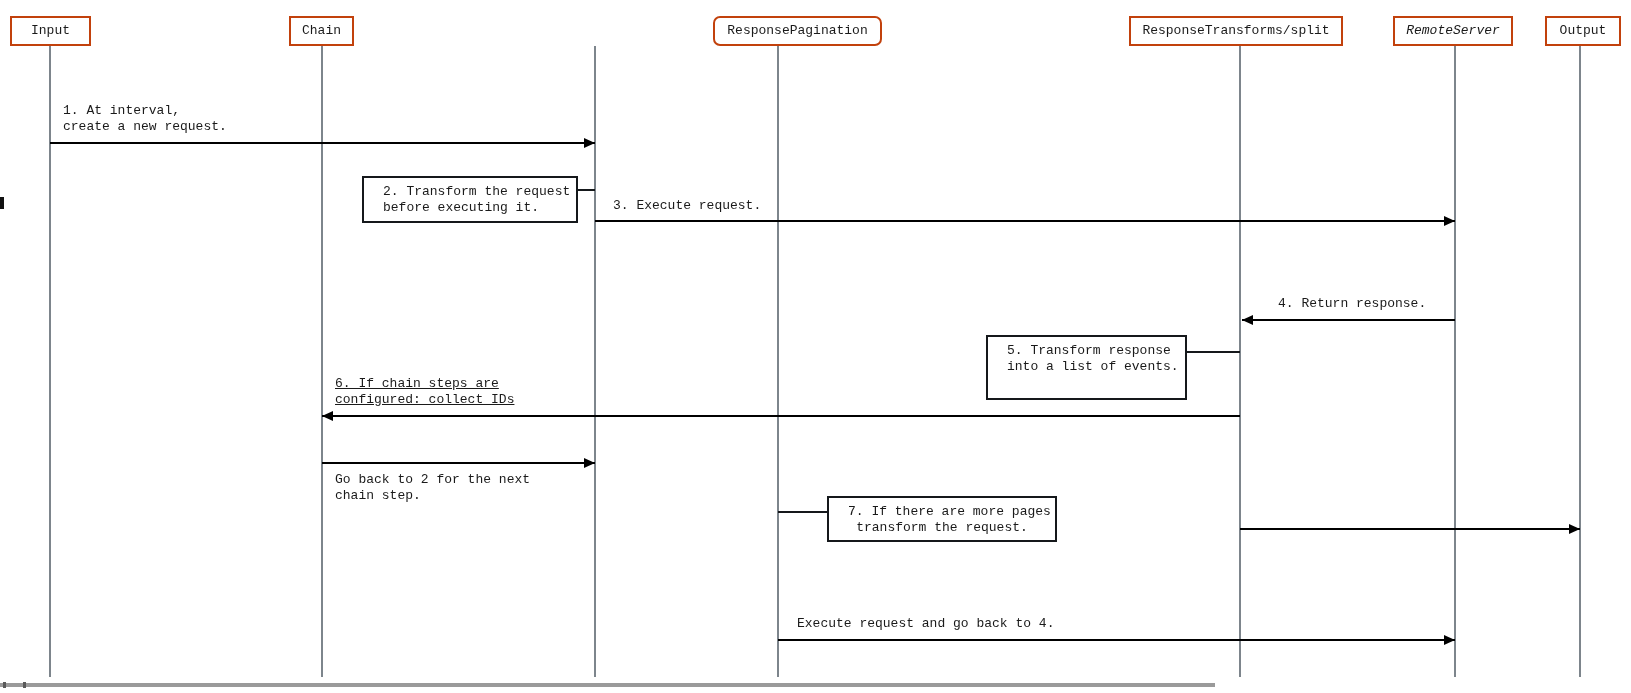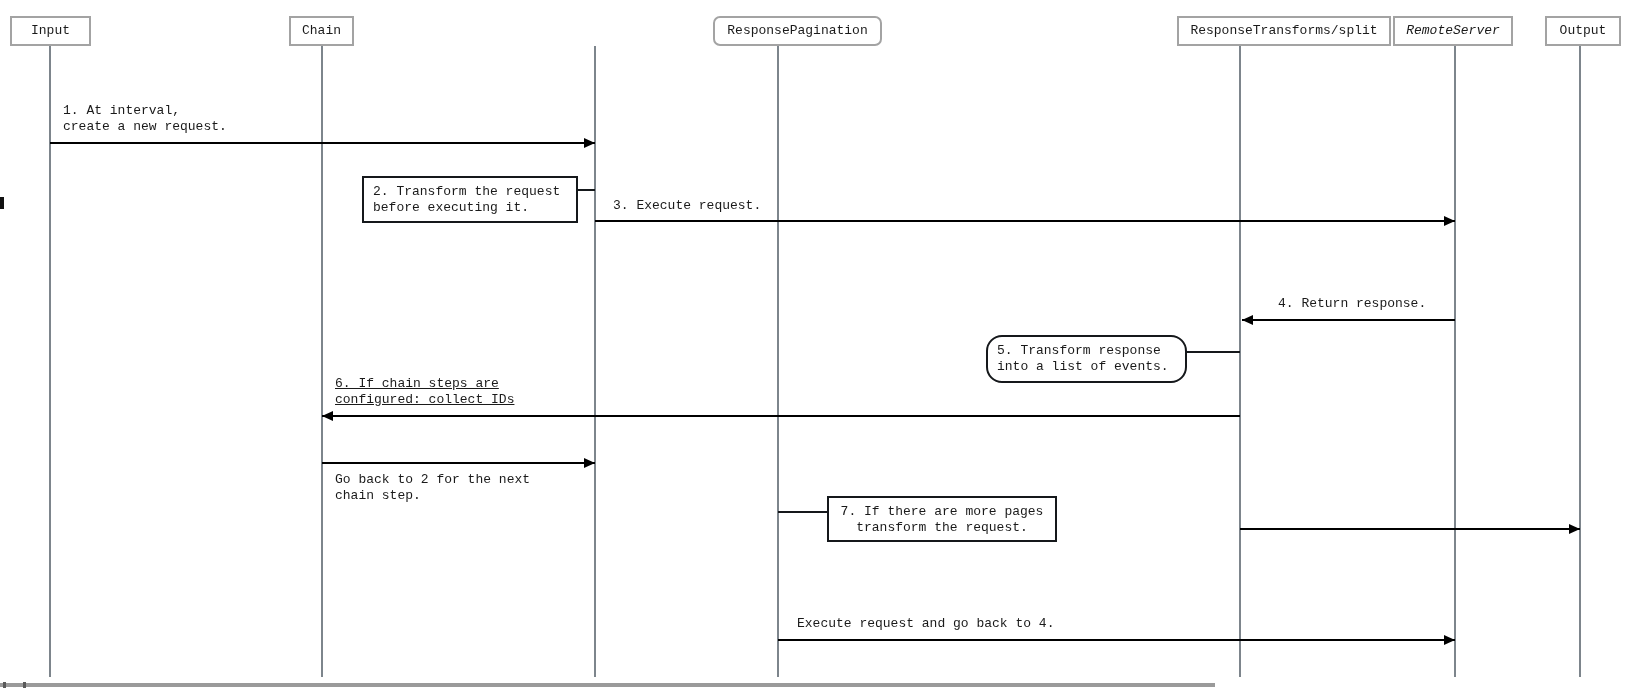--- a/index.html
+++ b/index.html
@@ -18,40 +18,40 @@
     color: #1a1a1a;
   }
   #stage {
     position: absolute;
     left: 0; top: 0;
     width: 1631px; height: 693px;
   }
   .actor-box {
     position: absolute;
     box-sizing: border-box;
-    border: 2px solid #a3a3a3;
+    border: 2px solid #c2410c;
     background: #ffffff;
     display: flex;
     align-items: center;
     justify-content: center;
     white-space: pre;
     z-index: 4;
   }
   .lifeline {
     position: absolute;
     width: 2px;
     background: #7d858c;
     z-index: 1;
   }
   .note-box {
     position: absolute;
     box-sizing: border-box;
     border: 2px solid #15181b;
     background: #ffffff;
-    padding: 6px 9px;
+    padding: 6px 19px;
     white-space: pre;
     z-index: 3;
   }
   .connector {
     position: absolute;
     height: 2px;
     background: #15181b;
     z-index: 2;
   }
   .shaft {
@@ -88,30 +88,30 @@
   <div class="artifact" id="bottom-bar"></div>
   <div class="artifact bottom-tick" style="left:3px"></div>
   <div class="artifact bottom-tick" style="left:23px"></div>
 <div class="actor-box" style="left: 10px; top: 16px; width: 81px; height: 30px;">Input</div>
     <div class="lifeline" style="left: 49px; top: 46px; height: 631px;"></div>
     <div class="actor-box" style="left: 289px; top: 16px; width: 65px; height: 30px;">Chain</div>
     <div class="lifeline" style="left: 321px; top: 46px; height: 631px;"></div>
     <div class="lifeline" style="left: 594px; top: 46px; height: 631px;"></div>
     <div class="actor-box" style="left: 713px; top: 16px; width: 169px; height: 30px; border-radius: 7px;">ResponsePagination</div>
     <div class="lifeline" style="left: 777px; top: 46px; height: 631px;"></div>
-    <div class="actor-box" style="left: 1129px; top: 16px; width: 214px; height: 30px; margin-left: 48px;">ResponseTransforms/split</div>
+    <div class="actor-box" style="left: 1129px; top: 16px; width: 214px; height: 30px;">ResponseTransforms/split</div>
     <div class="lifeline" style="left: 1239px; top: 46px; height: 631px;"></div>
     <div class="actor-box" style="left: 1393px; top: 16px; width: 120px; height: 30px; font-style: italic;">RemoteServer</div>
     <div class="lifeline" style="left: 1454px; top: 46px; height: 631px;"></div>
     <div class="actor-box" style="left: 1545px; top: 16px; width: 76px; height: 30px;">Output</div>
     <div class="lifeline" style="left: 1579px; top: 46px; height: 631px;"></div>
     <div class="note-box" style="left: 362px; top: 176px; width: 216px; height: 47px;">2. Transform the request
 before executing it.</div>
     <div class="connector" style="left: 576px; top: 189px; width: 19px;"></div>
-    <div class="note-box" style="left: 986px; top: 335px; width: 201px; height: 48px; border-radius: 16px;">5. Transform response
+    <div class="note-box" style="left: 986px; top: 335px; width: 201px; height: 65px;">5. Transform response
 into a list of events.</div>
     <div class="connector" style="left: 1185px; top: 351px; width: 55px;"></div>
     <div class="note-box" style="left: 827px; top: 496px; width: 230px; height: 46px; text-align: center;">7. If there are more pages
 transform the request.</div>
     <div class="connector" style="left: 778px; top: 511px; width: 51px;"></div>
     <div class="shaft" style="left: 50px; top: 142px; width: 545px;"></div>
     <div class="arrowhead head-right" style="top: 138px; left: 584px;"></div>
     <div class="msg-label" style="left: 63px; top: 103px;">1. At interval,
 create a new request.</div>
     <div class="shaft" style="left: 595px; top: 220px; width: 860px;"></div>

